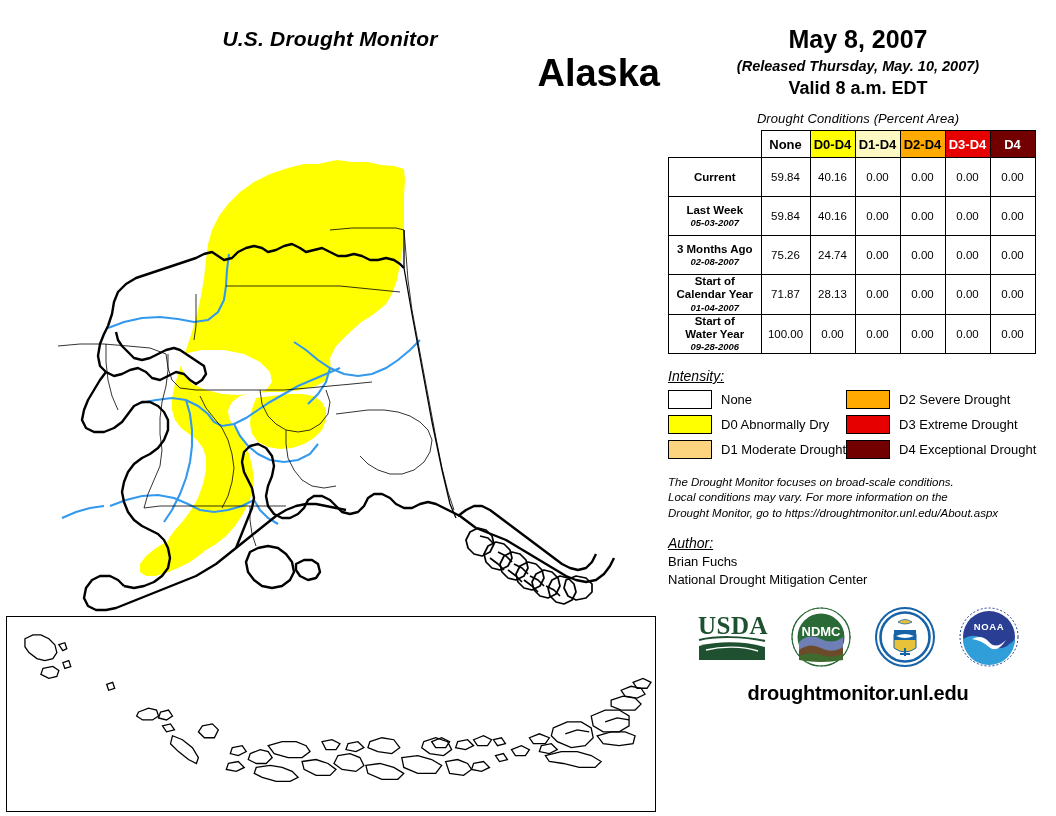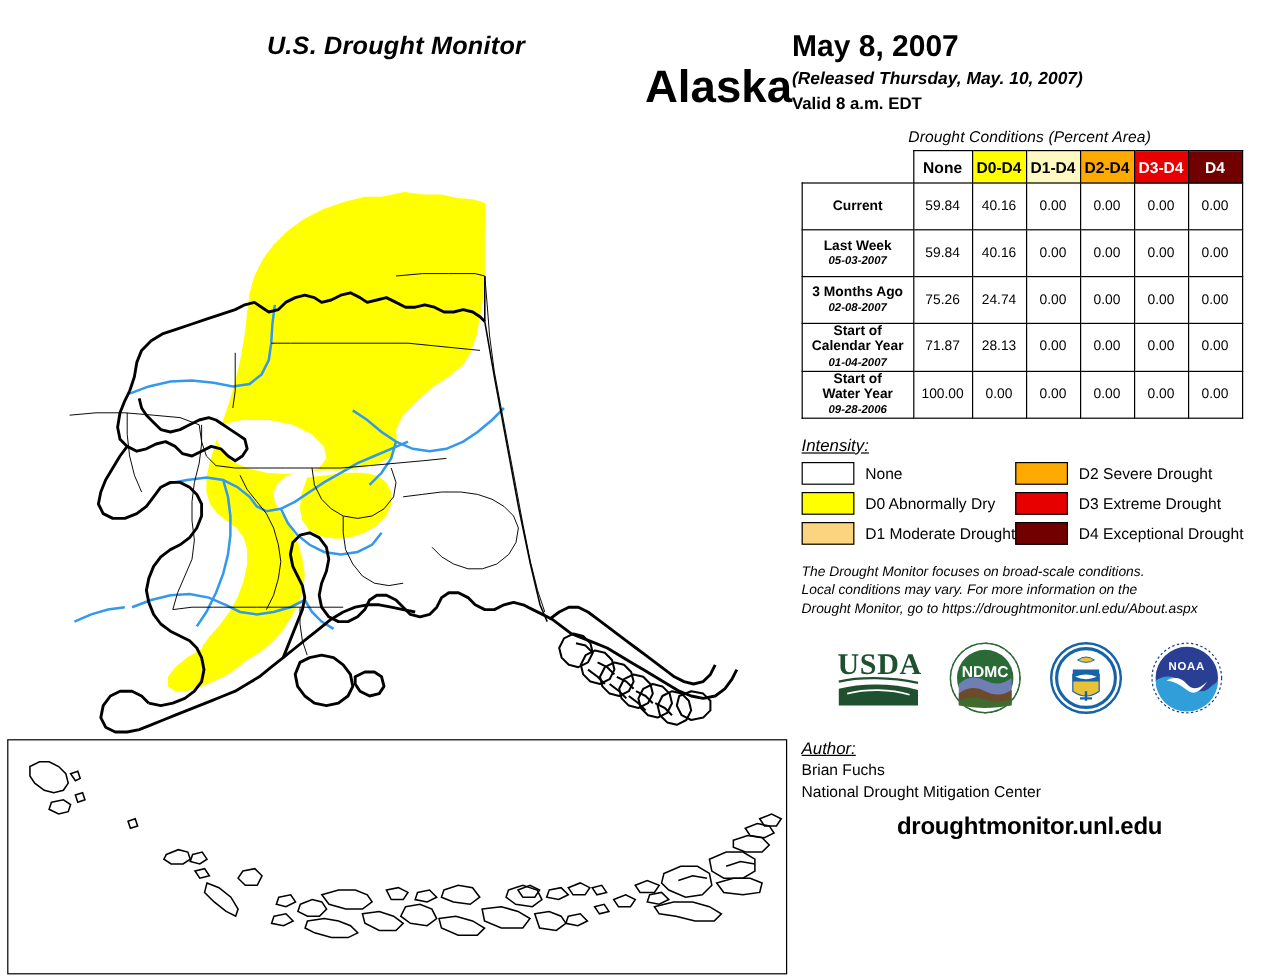--- a/index.html
+++ b/index.html
@@ -42,30 +42,30 @@
     background: #fff;
     box-sizing: border-box;
   }
   #inset-svg { display:block; width:100%; height:100%; }
 
   
   #right-panel {
     position: absolute; left: 660px; top: 0;
     width: 396px; height: 816px;
   }
-  #date-block { padding-top: 26px; }
+  #date-block { text-align: center; padding-top: 26px; }
   #date-main {
     font-size: 25px; font-weight: bold; color: #000; line-height: 1.1;
   }
   #date-released {
     font-size: 14.5px; font-weight: bold; font-style: italic;
     color: #000; margin-top: 4px; line-height: 1.15;
   }
   #date-valid {
-    font-size: 14px; font-weight: bold; color: #000; margin-top: 4px;
+    font-size: 18px; font-weight: bold; color: #000; margin-top: 4px;
   }
   #table-caption {
     text-align: center; font-size: 13px; font-style: italic;
     color: #000; margin-top: 12px; letter-spacing: .1px;
   }
 
   
   #cond-table-wrap { margin-top: 4px; padding: 0 12px 0 8px; }
   table.cond {
     border-collapse: collapse;
@@ -476,20 +476,26 @@
         </div>
       </div>
   </div>
 
   <div id="disclaimer">
     <div>The Drought Monitor focuses on broad-scale conditions.</div>
     <div>Local conditions may vary. For more information on the</div>
     <div>Drought Monitor, go to https://droughtmonitor.unl.edu/About.aspx</div>
   </div>
 
+  <div id="author-block">
+    <div id="author-title">Author:</div>
+    <div class="author-line">Brian Fuchs</div>
+    <div class="author-line">National Drought Mitigation Center</div>
+  </div>
+
   <div id="logos">
 
     <div class="logo">
       <svg width="72" height="54" viewBox="0 0 72 54">
         <text x="2" y="24" font-family="Liberation Serif, serif" font-size="25" font-weight="bold" fill="#1f5130" letter-spacing="0.5">USDA</text>
         <path d="M3,30 C20,26 46,26 69,31" fill="none" stroke="#1f5130" stroke-width="2"></path>
         <path d="M3,36 C22,31 48,31 69,37 L69,50 L3,50 Z" fill="#1f5130"></path>
         <path d="M10,40 C26,36 46,36 62,41" fill="none" stroke="#ffffff" stroke-width="1.4"></path>
       </svg>
     </div>
@@ -526,20 +532,14 @@
         <circle cx="31" cy="31" r="29" fill="#ffffff" stroke="#1b3e8c" stroke-width="1" stroke-dasharray="2 2"></circle>
         <circle cx="31" cy="31" r="26" fill="#2a3f94"></circle>
         <path d="M5,33 a26,26 0 0 0 52,0 q-13,16 -26,4 q-13,-12 -26,-4 Z" fill="#2f9ed9"></path>
         <path d="M8,36 q12,-8 23,3 q11,11 23,-4 a26,26 0 0 1 -46,1 Z" fill="#2f9ed9"></path>
         <path d="M14,33 q10,-5 17,3 q7,8 17,-2 q-9,14 -17,7 q-8,-7 -17,-8 Z" fill="#ffffff"></path>
         <text x="31" y="24" text-anchor="middle" font-family="Liberation Sans, sans-serif" font-size="9.5" font-weight="bold" fill="#ffffff" letter-spacing="0.6">NOAA</text>
       </svg>
     </div>
   </div>
 
-  <div id="author-block">
-    <div id="author-title">Author:</div>
-    <div class="author-line">Brian Fuchs</div>
-    <div class="author-line">National Drought Mitigation Center</div>
-  </div>
-
   <div id="site-url">droughtmonitor.unl.edu</div>
 </div>
 
 </body></html>

